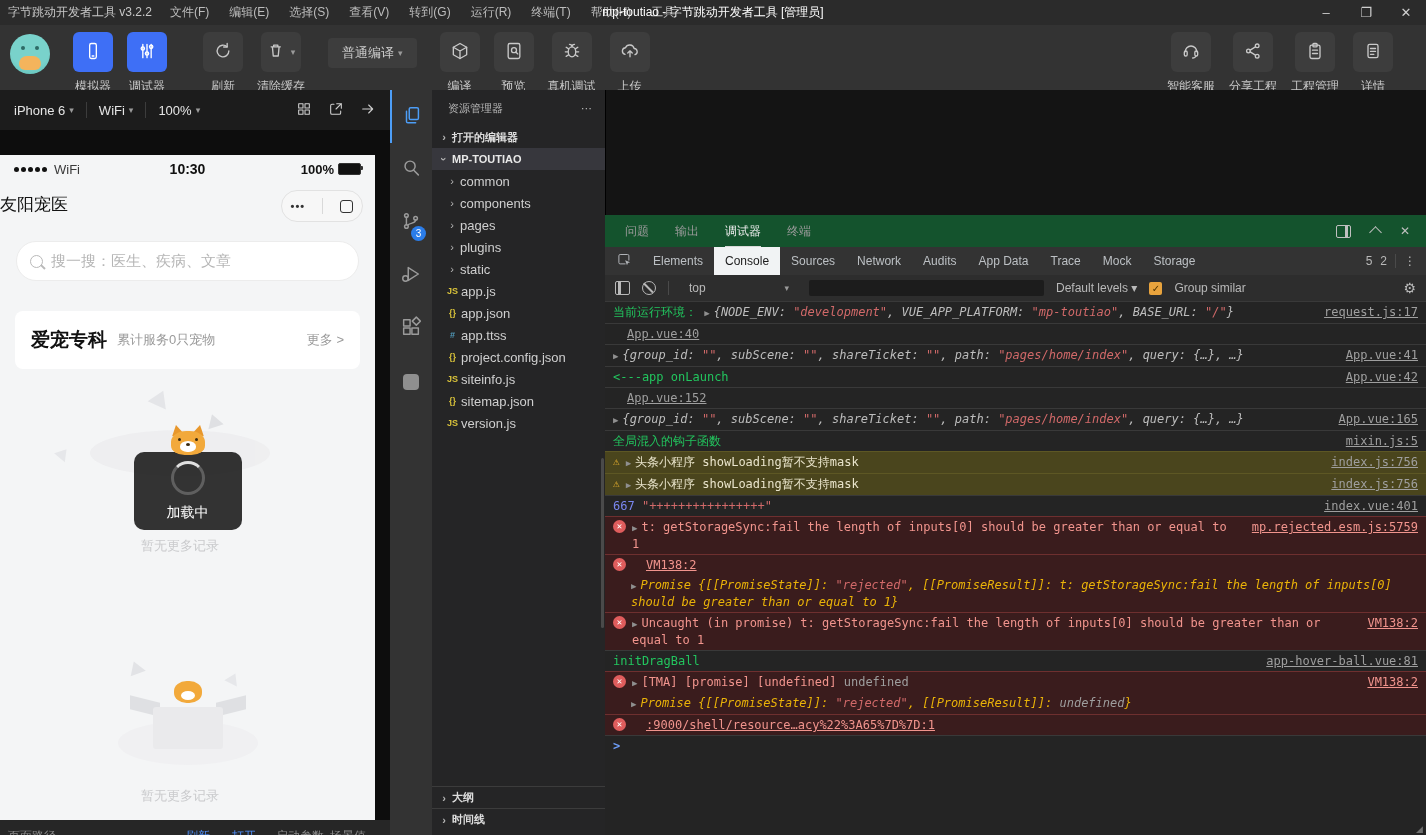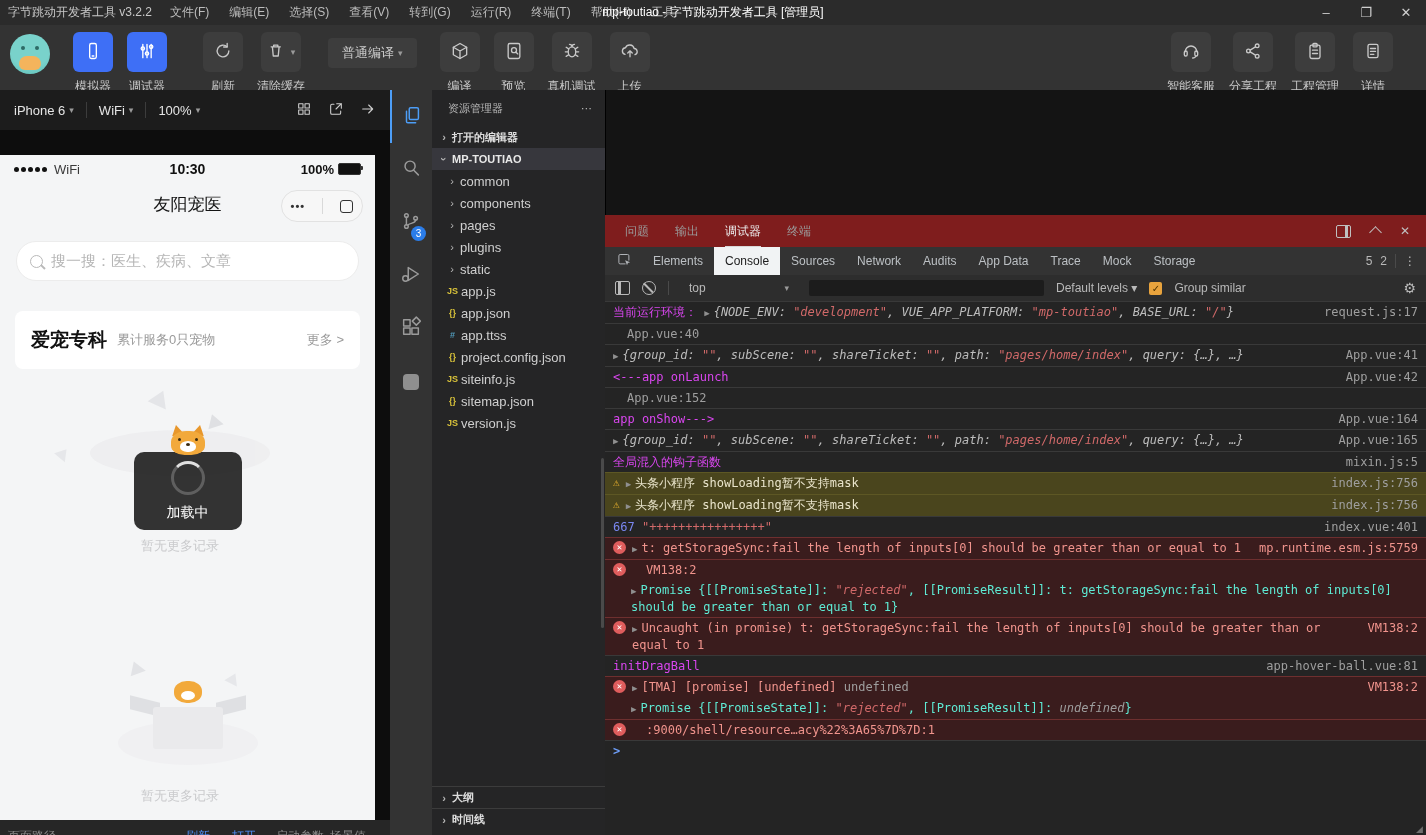--- a/index.html
+++ b/index.html
@@ -40,21 +40,21 @@
   .phone{position:absolute;left:0;top:65px;width:375px;height:665px;background:#f4f5f6;color:#222}
   .p-status{height:28px;display:flex;align-items:center;padding:0 14px;font-size:13px;color:#111;position:relative}
   .dots{display:flex;gap:2px;align-items:center}
   .dots i{width:5px;height:5px;border-radius:50%;background:#111}
   .p-carrier{margin-left:7px;color:#3a3a3a}
   .p-time{position:absolute;left:50%;transform:translateX(-50%);font-weight:bold;font-size:14px}
   .p-batt{margin-left:auto;display:flex;align-items:center;gap:4px;font-weight:bold;font-size:13px}
   .batt{width:21px;height:10px;border:1px solid #333;border-radius:2px;position:relative;background:#111}
   .batt:after{content:"";position:absolute;right:-3px;top:2px;width:2px;height:4px;background:#333;border-radius:0 1px 1px 0}
   .p-nav{height:44px;position:relative}
-  .p-title{position:absolute;left:0;right:0;text-align:center;top:10px;font-size:17px;color:#141414;font-weight:500}
+  .p-title{position:absolute;left:0;right:0;top:10px;font-size:17px;color:#141414;font-weight:500}
   .capsule{position:absolute;right:12px;top:7px;width:80px;height:30px;border:1px solid #e2e2e2;border-radius:16px;
            background:#f7f7f7;display:flex;align-items:center;justify-content:space-around;color:#222}
   .cap-div{width:1px;height:16px;background:#d9d9d9}
   .cap-dots{letter-spacing:1px;font-size:11px;font-weight:bold;color:#333}
   .cap-frame{width:11px;height:11px;border:1.6px solid #333;border-radius:3px}
   .p-search{margin:14px 16px 0;height:40px;background:#fff;border:1px solid #ececec;border-radius:21px;
             display:flex;align-items:center;padding:0 13px;color:#b6b6b6;font-size:15px;box-sizing:border-box}
   .mag{width:11px;height:11px;border:1.7px solid #b9b9b9;border-radius:50%;position:relative;margin-right:8px;flex:none}
   .mag:after{content:"";position:absolute;left:9px;top:10px;width:6px;height:1.7px;background:#b9b9b9;transform:rotate(45deg)}
   .p-card{position:absolute;left:15px;right:15px;top:156px;height:58px;background:#fff;border-radius:8px;
@@ -110,21 +110,21 @@
   .gjs .glyph{color:#d8c23a}.gcss .glyph{color:#519aba}
   .exp-scroll{position:absolute;right:1px;top:368px;width:3px;height:170px;background:#4a4a4a;border-radius:2px}
   .exp-f{position:absolute;left:0;right:0;height:22px;border-top:1px solid #3c3c3c;display:flex;align-items:center;
          font-weight:bold;font-size:11px;color:#ddd;padding-left:4px;box-sizing:border-box}
   .exp-f1{bottom:27px}.exp-f2{bottom:5px}
   .exp-clip{position:absolute;bottom:0;left:0;right:0;height:5px;overflow:hidden;color:#7d7d7d}
   .exp-clip span{position:relative;top:1px;font-size:10px;margin-left:26px}
   
   .editor{position:absolute;left:605px;top:90px;width:821px;height:125px;background:#141414;border-left:1px solid #000}
   .panel{position:absolute;left:605px;top:215px;width:821px;height:620px;background:#242424}
-  .panel-tabs{height:32px;background:#7f1d1d;display:flex;align-items:center;padding-left:20px;font-size:12px;color:#9a9a9a}
+  .panel-tabs{height:32px;background:#14532d;display:flex;align-items:center;padding-left:20px;font-size:12px;color:#9a9a9a}
   .ptab{margin-right:26px;height:31px;line-height:31px;box-sizing:border-box}
   .ptab.active{color:#ececec;border-bottom:1px solid #d8d8d8}
   .panel-icons{margin-left:auto;margin-right:16px;display:flex;gap:20px;color:#c0c0c0;font-size:12px;align-items:center}
   .pl-ico{width:13px;height:11px;border:1.4px solid #c0c0c0;border-radius:2px;position:relative}
   .pl-ico:after{content:"";position:absolute;right:2px;top:0;bottom:0;width:3px;background:#c0c0c0}
   .chev-up{width:8px;height:8px;border-left:1.6px solid #c0c0c0;border-top:1.6px solid #c0c0c0;transform:rotate(45deg);margin-top:3px}
   .devtabs{height:28px;background:#333333;display:flex;align-items:center;font-size:12px;color:#bcc0c4}
   .inspect{margin:0 10px 0 12px;color:#b0b3b7}
   .dtab{padding:0 11px;height:28px;line-height:28px;white-space:nowrap}
   .dtab.active{background:#f1f3f4;color:#1b1b1b}
@@ -143,35 +143,35 @@
   .gear{margin-left:auto;font-size:14px;color:#b9b9b9}
   
   .clog{position:absolute;left:0;right:0;top:86px;bottom:0;overflow:hidden;
         font-family:"DejaVu Sans Mono",monospace;font-size:12px;color:#d8d8d8;background:#242424}
   .crow{display:flex;align-items:flex-start;padding:2px 8px;border-top:1px solid #393939;line-height:16px}
   .crow.warn{background:#4a451d;border-top-color:#5d5724}
   .crow.error{background:#3a1c1d;border-top-color:#6e2f2f}
   .crow.sub{border-top:none}
   .crow.sub .cmsg{padding-left:18px}
   .cmsg{flex:1;min-width:0;word-break:break-word}
-  .clink{margin-left:14px;color:#9f9f9f;white-space:nowrap;flex:none}
+  .clink{margin-left:14px;color:#9f9f9f;text-decoration:underline;white-space:nowrap;flex:none}
   .error .clink{color:#f1948d}
   .wico{color:#f0b62f;margin-right:6px;font-size:11px;flex:none}
   .eico{width:13px;height:13px;border-radius:50%;background:#df5d5d;color:#fff;font-size:9px;line-height:13px;
         text-align:center;margin:1px 6px 0 0;flex:none;font-weight:bold}
   .k-a{color:#8f8f8f;font-size:9px;margin-right:4px}
-  .k-p{color:#d946ef}
+  .k-p{color:#22c55e}
   .k-d{color:#bdbdbd;font-style:italic}
   .k-s{color:#d16969;font-style:italic}
   .k-sr{color:#d16969}
   .k-g{color:#9e9e9e}
   .k-gi{color:#9e9e9e;font-style:italic}
   .k-c{color:#7a87f0}
   .k-e{color:#f1948d}
-  .k-ei{color:#5eead4;}
+  .k-ei{color:#eab308;font-style:italic}
   .k-w{color:#e9e4cb}
   .k-pr{color:#6e9ef7;font-weight:bold}
   .grip{position:absolute;right:3px;bottom:1px;color:#6f6f6f;font-size:9px}
 </style>
 </head>
 <body>
 
 <div class="titlebar">
   <span class="tb-app">字节跳动开发者工具 v3.2.2</span>
   <div class="menus">
@@ -642,24 +642,20 @@
         <a class="clink">App.vue:41</a>
       </div>
       <div class="crow log">
         <span class="cmsg"><span class="k-p">&lt;---app onLaunch</span></span>
         <a class="clink">App.vue:42</a>
       </div>
       <div class="crow log">
         <a class="clink">App.vue:152</a>
       </div>
       <div class="crow log">
-        <span class="cmsg"><span class="k-p">app onShow---&gt;</span></span>
-        <a class="clink">App.vue:164</a>
-      </div>
-      <div class="crow log">
         <span class="cmsg"><span class="k-a">▶</span><span class="k-d">{group_id: </span><span class="k-s">""</span><span class="k-d">, subScene: </span><span class="k-s">""</span><span class="k-d">, shareTicket: </span><span class="k-s">""</span><span class="k-d">, path: </span><span class="k-s">"pages/home/index"</span><span class="k-d">, query: {…}, …}</span></span>
         <a class="clink">App.vue:165</a>
       </div>
       <div class="crow log">
         <span class="cmsg"><span class="k-p">全局混入的钩子函数</span></span>
         <a class="clink">mixin.js:5</a>
       </div>
       <div class="crow warn">
         <span class="wico">⚠</span>
         <span class="cmsg"><span class="k-a">▶</span><span class="k-w">头条小程序 showLoading暂不支持mask</span></span>
@@ -670,21 +666,21 @@
         <span class="cmsg"><span class="k-a">▶</span><span class="k-w">头条小程序 showLoading暂不支持mask</span></span>
         <a class="clink">index.js:756</a>
       </div>
       <div class="crow log">
         <span class="cmsg"><span class="k-c">667 </span><span class="k-sr">"++++++++++++++++"</span></span>
         <a class="clink">index.vue:401</a>
       </div>
       <div class="crow error">
         <span class="eico">✕</span>
         <span class="cmsg"><span class="k-a">▶</span><span class="k-e">t: getStorageSync:fail the length of inputs[0] should be greater than or equal to 1</span></span>
-        <a class="clink">mp.runtime.esm.js:5759</a>
+        <a class="clink">mp.rejected.esm.js:5759</a>
       </div>
       <div class="crow error">
         <span class="eico">✕</span>
         <a class="clink">VM138:2</a>
       </div>
       <div class="crow sub error">
         <span class="cmsg"><span class="k-a">▶</span><span class="k-ei">Promise {[[PromiseState]]: </span><span class="k-s">"rejected"</span><span class="k-ei">, [[PromiseResult]]: t: getStorageSync:fail the length of inputs[0] should be greater than or equal to 1}</span></span>
       </div>
       <div class="crow error">
         <span class="eico">✕</span>

